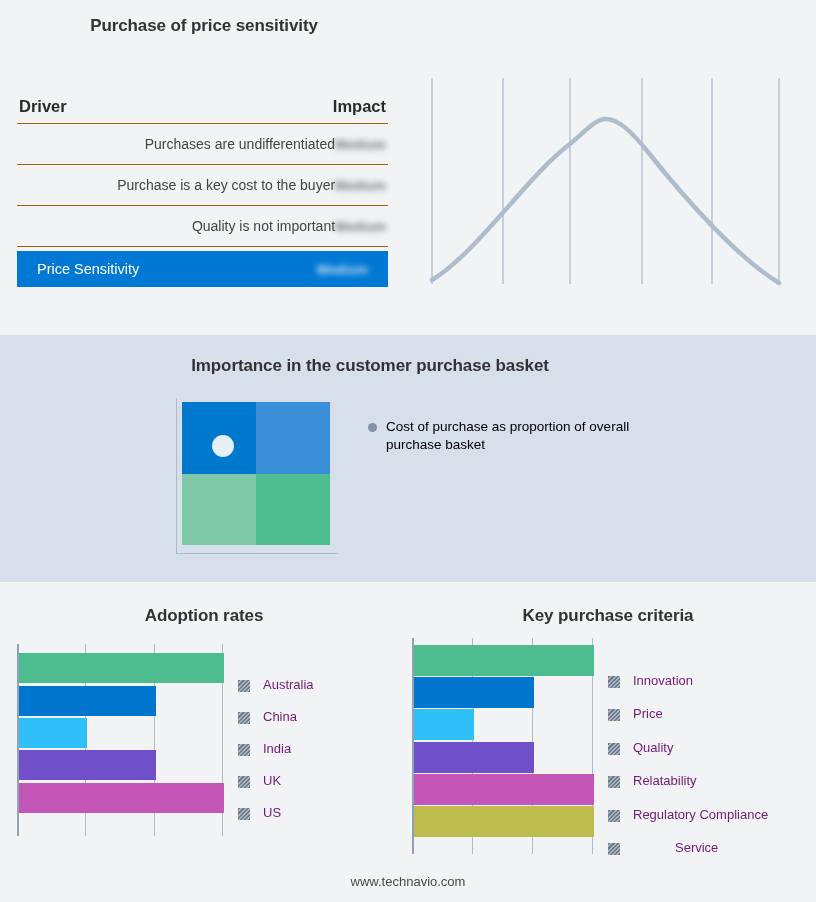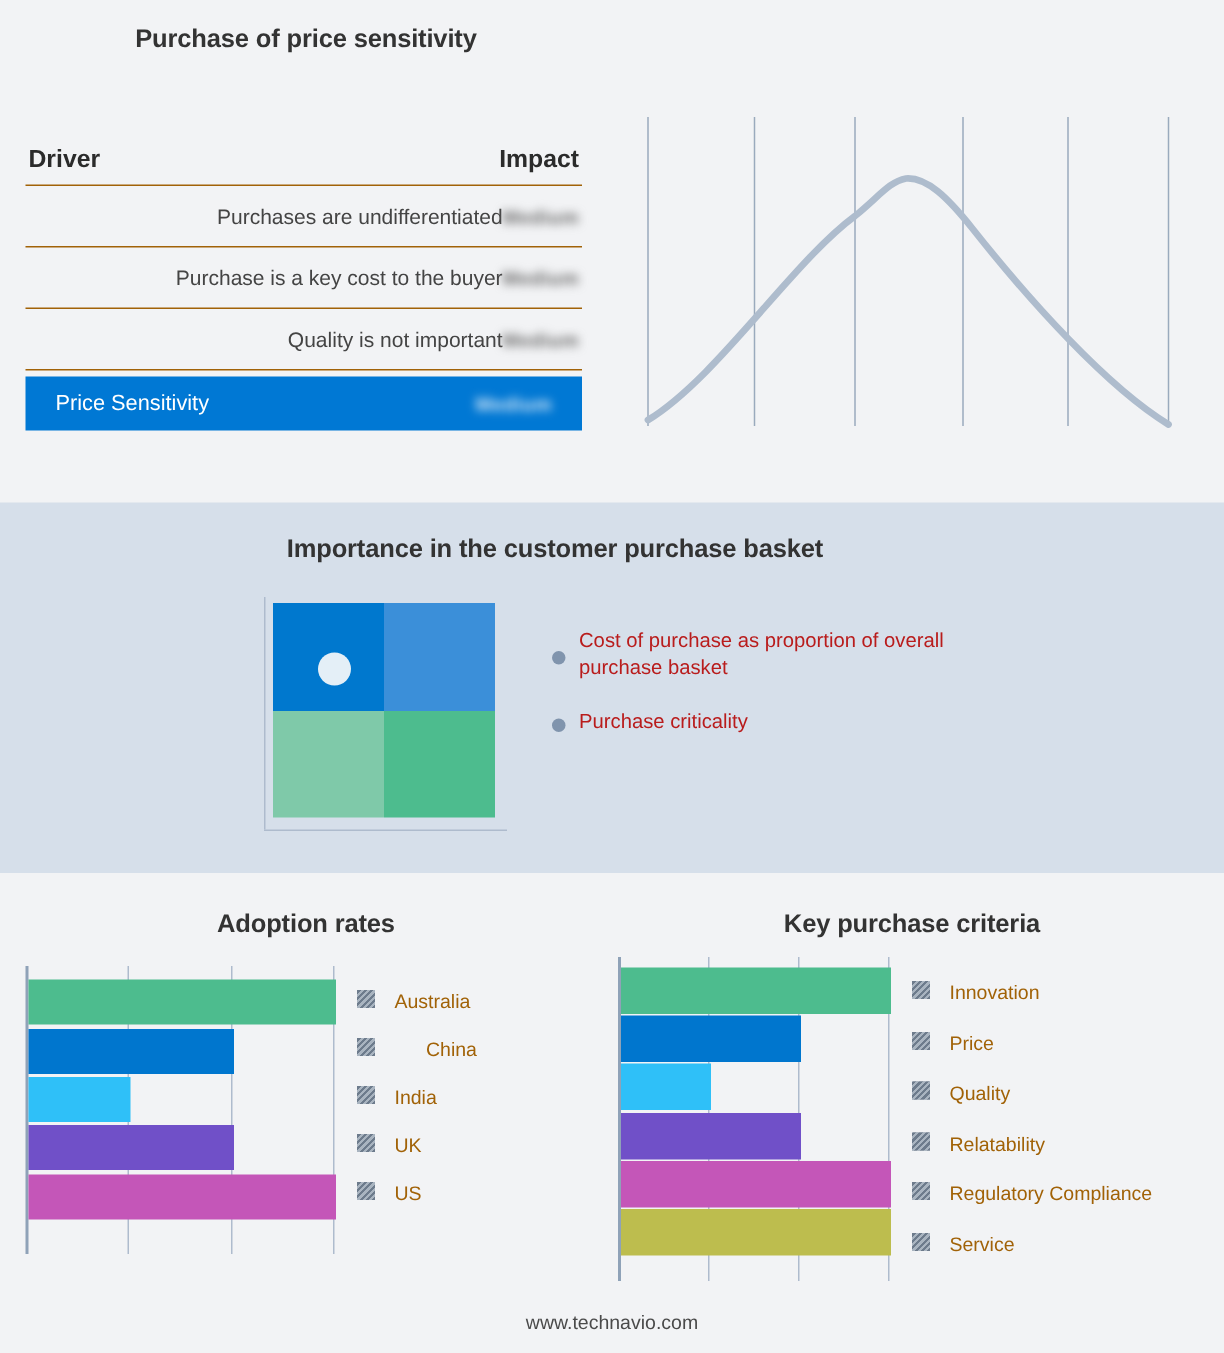--- a/index.html
+++ b/index.html
@@ -119,24 +119,24 @@
     background: #aebbcd;
   }
   #matrix-legend {
     position: absolute;
     left: 368px;
     top: 418px;
     width: 300px;
   }
   .mlegend-item {
     display: flex;
-    align-items: center;
+    align-items: flex-start;
     margin-bottom: 18px;
     font-size: 13.5px;
-    color: #b91c1c;
+    color: #000000;
     line-height: 18px;
   }
   .mlegend-dot {
     width: 9px; height: 9px;
     border-radius: 50%;
     background: #8094ad;
     margin-right: 9px;
     margin-top: 5px;
     flex: 0 0 auto;
   }
@@ -159,23 +159,23 @@
     width: 2px;
     background: #8fa2b8;
   }
   .bar {
     position: absolute;
     height: 30px;
   }
   .bar-legend { position: absolute; }
   .blegend-item {
     display: flex;
-    align-items: flex-start;
+    align-items: flex-end;
     font-size: 13px;
-    color: #a16207;
+    color: #701a75;
   }
   .hatch-swatch {
     width: 12px; height: 12px;
     margin-right: 13px;
     flex: 0 0 auto;
     background-color: #7c8a99;
     background-image: repeating-linear-gradient(
       -45deg,
       #6d7b8c 0px, #6d7b8c 1.5px,
       #a9b4c0 1.5px, #a9b4c0 3px
@@ -252,45 +252,41 @@
     <div class="quad" id="quad-bl" style="background: rgb(127, 201, 169);"></div>
     <div class="quad" id="quad-br" style="background: rgb(77, 188, 142);"></div>
   </div>
   <div id="matrix-dot" style="background: rgb(228, 239, 247);"></div>
 </div>
 <div id="matrix-legend">
   <div class="mlegend-item">
     <span class="mlegend-dot"></span>
     <span>Cost of purchase as proportion of overall purchase basket</span>
   </div>
-  <div class="mlegend-item">
-    <span class="mlegend-dot"></span>
-    <span>Purchase criticality</span>
-  </div>
 </div>
 
 <div class="panel-title" id="adoption-title">Adoption rates</div>
 <div class="bar-panel" id="adoption-panel">
   <div class="chart-area" id="adoption-area" style="left:17px; top:62px; width:205px; height:192px;">
       <div class="axis-main" style="left: 0px; top: 0px; height: 192px;"></div>
       <div class="gridline" style="left: 68px; top: 0px; height: 192px;"></div>
       <div class="gridline" style="left: 137px; top: 0px; height: 192px;"></div>
       <div class="gridline" style="left: 205px; top: 0px; height: 192px;"></div>
       <div class="bar" style="left: 2px; top: 9px; height: 30px; width: 205px; background: rgb(77, 188, 142);"></div>
       <div class="bar" style="left: 2px; top: 42px; height: 30px; width: 137px; background: rgb(0, 118, 206);"></div>
       <div class="bar" style="left: 2px; top: 74px; height: 30px; width: 68px; background: rgb(47, 192, 248);"></div>
       <div class="bar" style="left: 2px; top: 106px; height: 30px; width: 137px; background: rgb(112, 80, 200);"></div>
       <div class="bar" style="left: 2px; top: 139px; height: 30px; width: 205px; background: rgb(196, 86, 184);"></div>
     </div>
   <div class="bar-legend" id="adoption-legend" style="left:238px; top:78px;">
       <div class="blegend-item" style="height: 32px;">
         <span class="hatch-swatch"></span>
         <span>Australia</span>
       </div>
-      <div class="blegend-item" style="height: 32px; gap: 21px;">
+      <div class="blegend-item" style="height: 32px;">
         <span class="hatch-swatch"></span>
         <span>China</span>
       </div>
       <div class="blegend-item" style="height: 32px;">
         <span class="hatch-swatch"></span>
         <span>India</span>
       </div>
       <div class="blegend-item" style="height: 32px;">
         <span class="hatch-swatch"></span>
         <span>UK</span>
@@ -330,20 +326,20 @@
         <span>Quality</span>
       </div>
       <div class="blegend-item" style="height: 33.5px;">
         <span class="hatch-swatch"></span>
         <span>Relatability</span>
       </div>
       <div class="blegend-item" style="height: 33.5px;">
         <span class="hatch-swatch"></span>
         <span>Regulatory Compliance</span>
       </div>
-      <div class="blegend-item" style="height: 33.5px;">
+      <div class="blegend-item" style="height: 33.5px; gap: 42px;">
         <span class="hatch-swatch"></span>
         <span>Service</span>
       </div>
     </div>
 </div>
 
 <div id="footer">www.technavio.com</div>
 
 </body></html>

